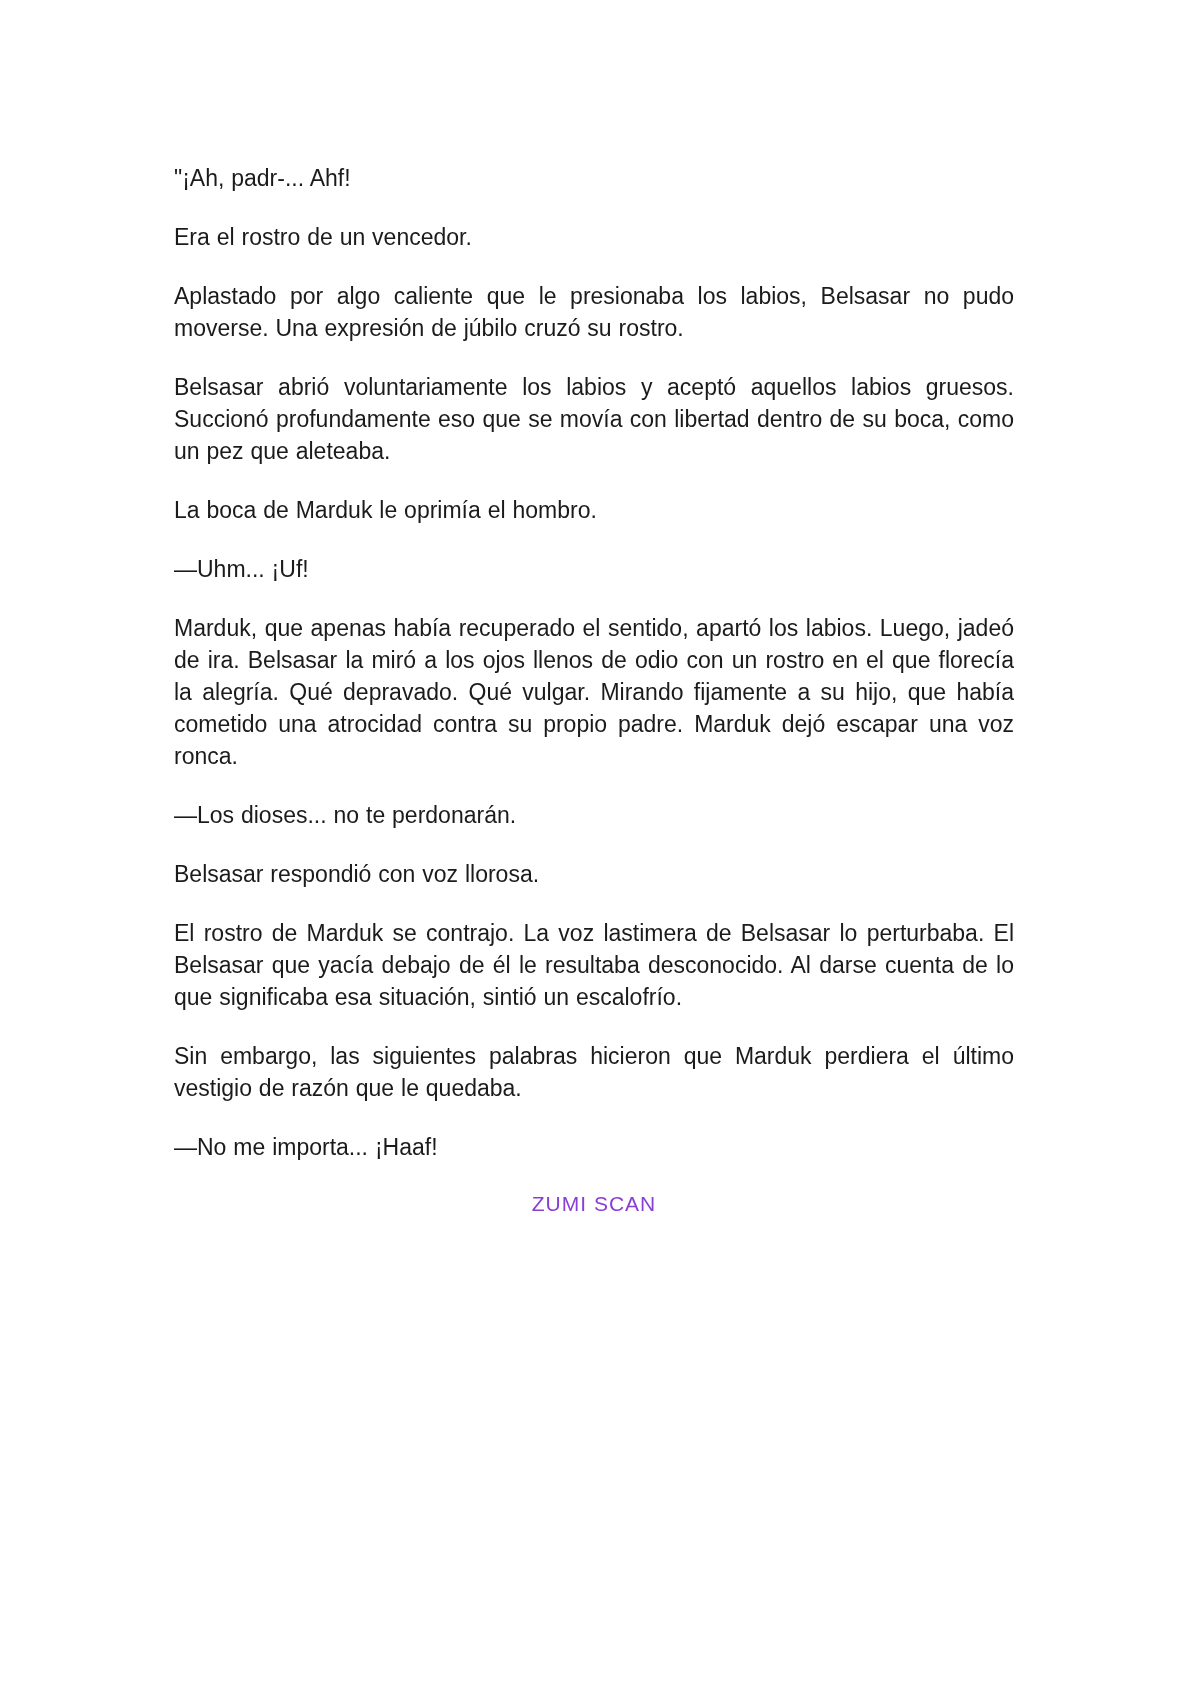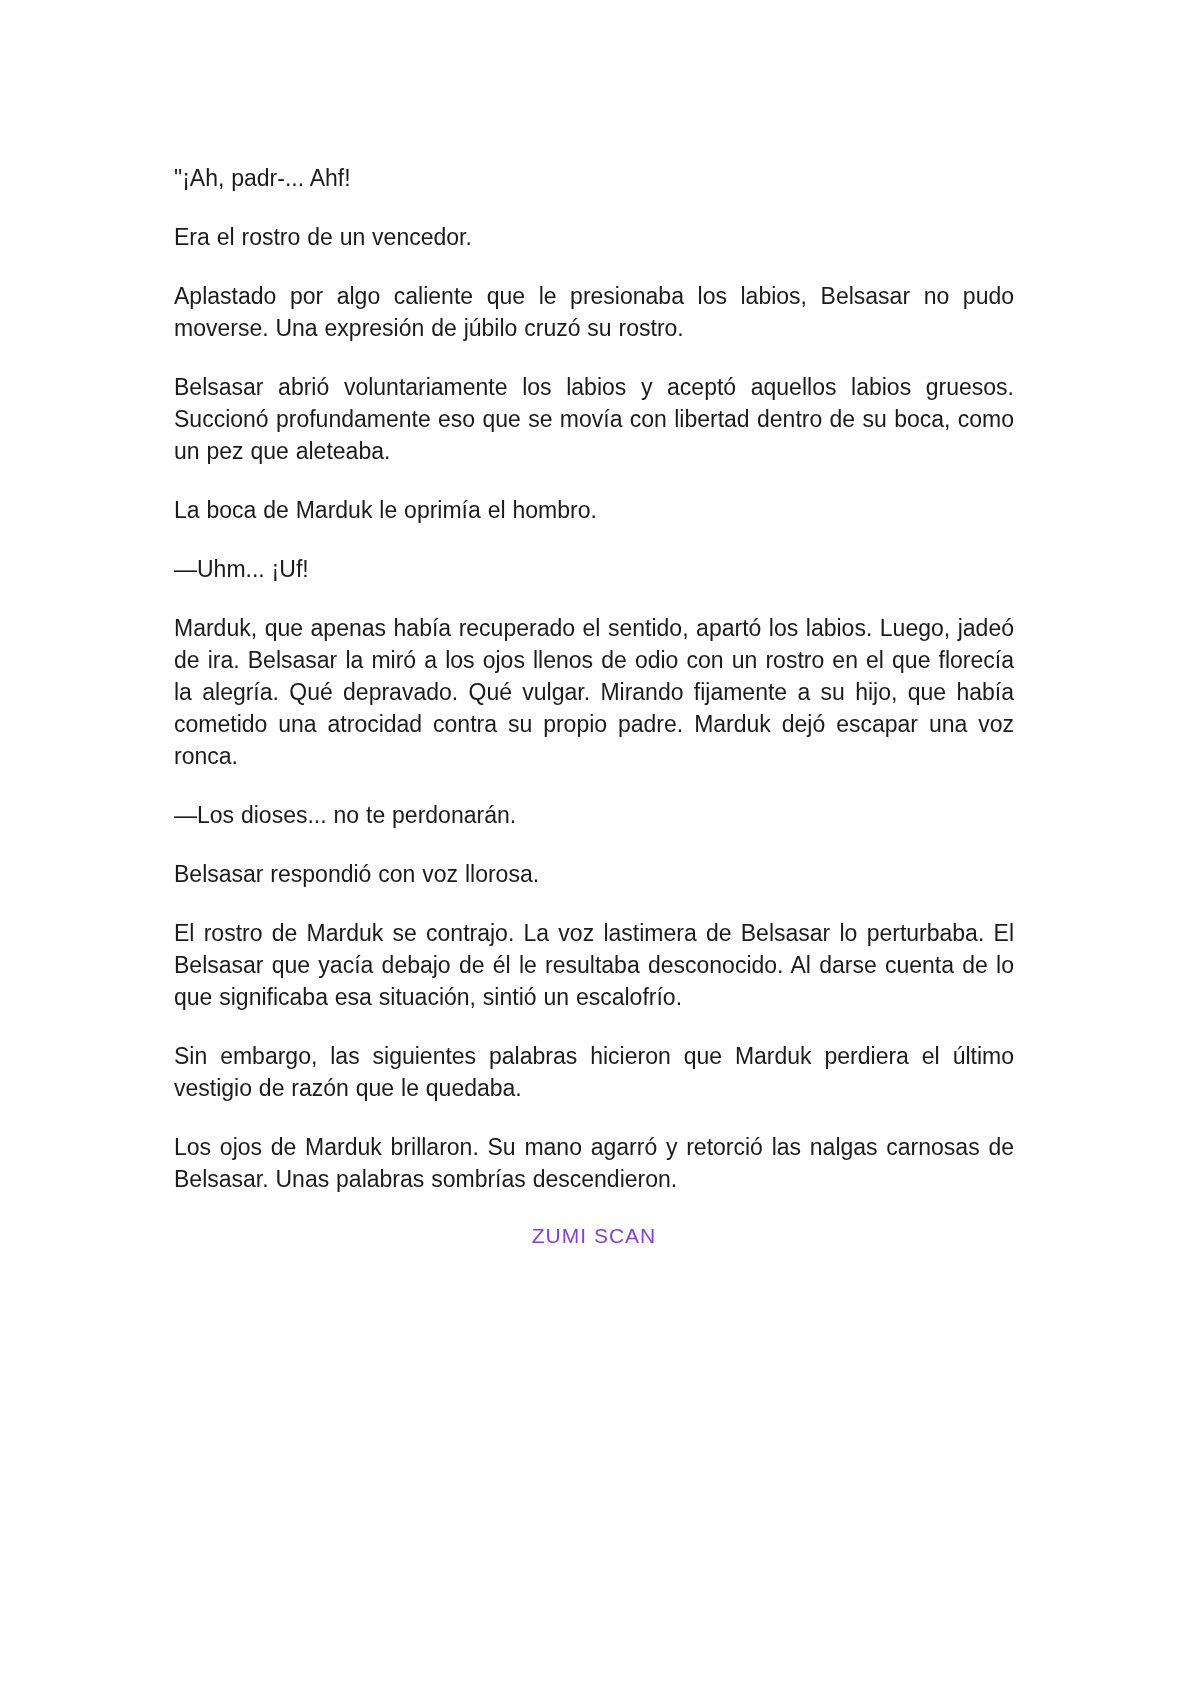--- a/index.html
+++ b/index.html
@@ -42,16 +42,16 @@
     <p>Era el rostro de un vencedor.</p>
     <p>Aplastado por algo caliente que le presionaba los labios, Belsasar no pudo moverse. Una expresión de júbilo cruzó su rostro.</p>
     <p>Belsasar abrió voluntariamente los labios y aceptó aquellos labios gruesos. Succionó profundamente eso que se movía con libertad dentro de su boca, como un pez que aleteaba.</p>
     <p>La boca de Marduk le oprimía el hombro.</p>
     <p>—Uhm... ¡Uf!</p>
     <p>Marduk, que apenas había recuperado el sentido, apartó los labios. Luego, jadeó de ira. Belsasar la miró a los ojos llenos de odio con un rostro en el que florecía la alegría. Qué depravado. Qué vulgar. Mirando fijamente a su hijo, que había cometido una atrocidad contra su propio padre. Marduk dejó escapar una voz ronca.</p>
     <p>—Los dioses... no te perdonarán.</p>
     <p>Belsasar respondió con voz llorosa.</p>
     <p>El rostro de Marduk se contrajo. La voz lastimera de Belsasar lo perturbaba. El Belsasar que yacía debajo de él le resultaba desconocido. Al darse cuenta de lo que significaba esa situación, sintió un escalofrío.</p>
     <p>Sin embargo, las siguientes palabras hicieron que Marduk perdiera el último vestigio de razón que le quedaba.</p>
-    <p>Los ojos de Marduk brillaron. Su mano agarró y retorció las nalgas carnosas de Belsasar. Unas palabras sombrías descendieron.</p>
+    <p>—No me importa... ¡Haaf!</p>
   </div>
   <div class="credit">ZUMI SCAN</div>
 </div>
 
 </body></html>

